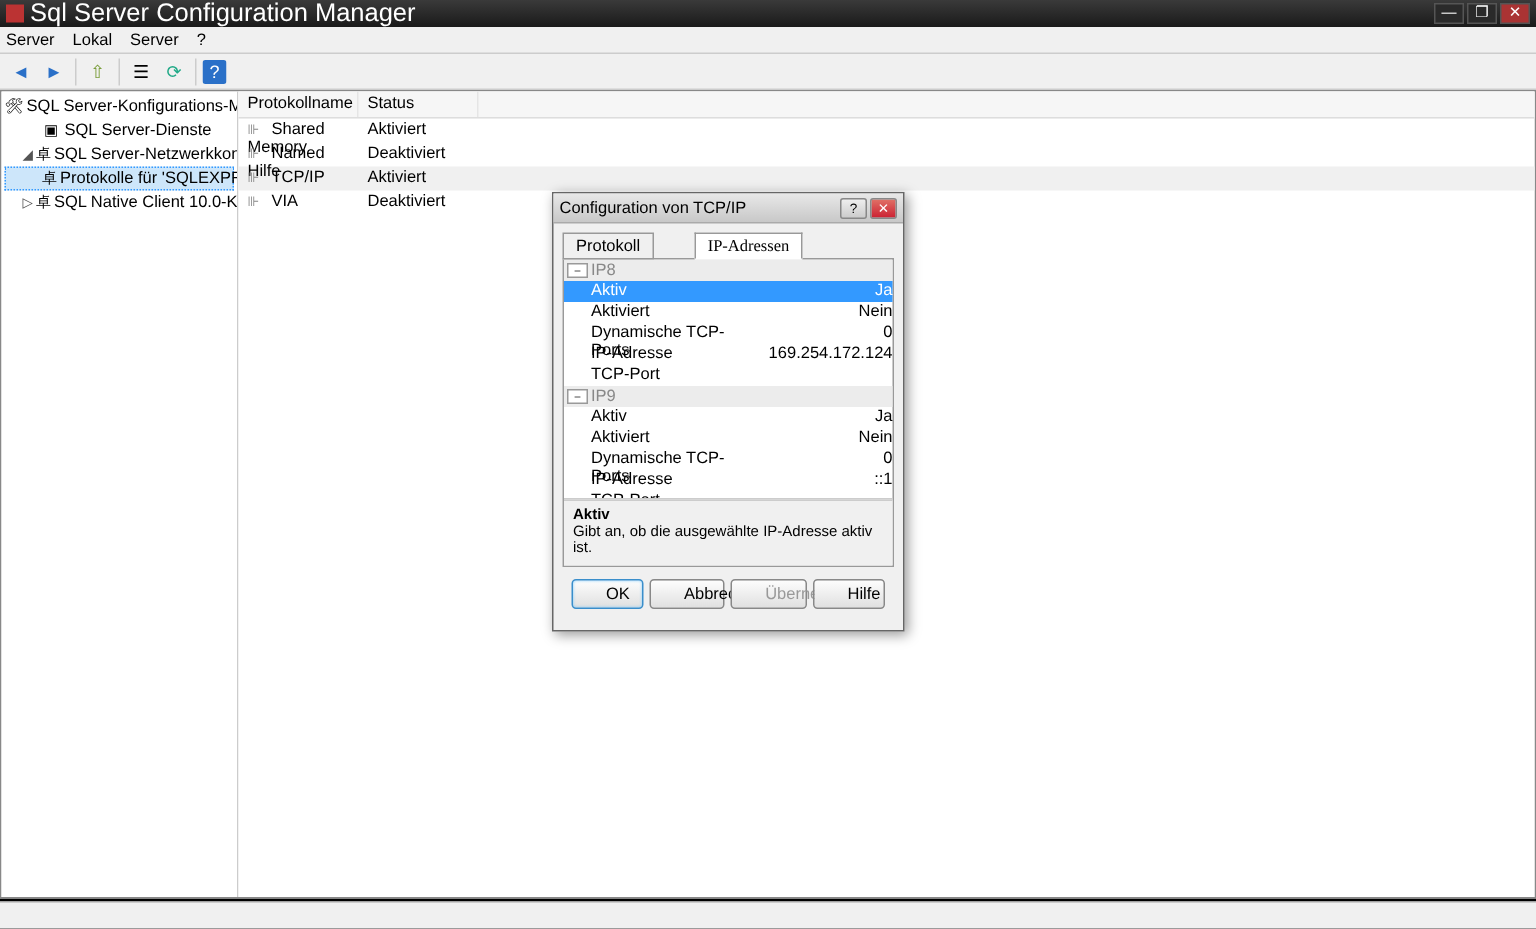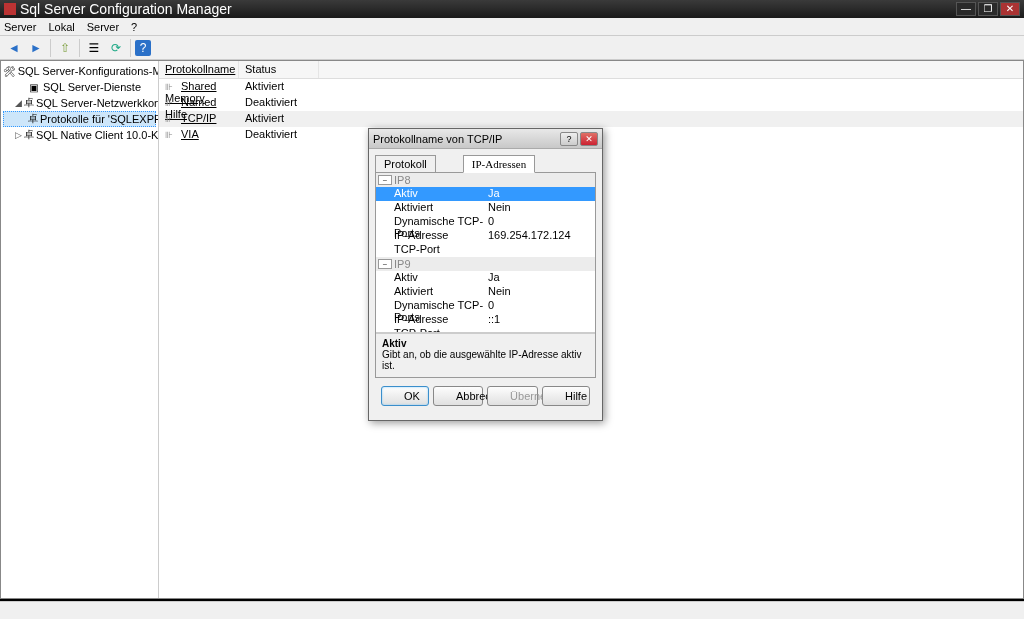--- a/index.html
+++ b/index.html
@@ -1,39 +1,39 @@
 <!DOCTYPE html>
 <html><head>
 <meta charset="utf-8">
 <style>
 * { box-sizing: border-box; margin: 0; padding: 0; font-family: Tahoma, Segoe UI, sans-serif; font-size: 11px; }
 body { background: #000; width: 1024px; height: 619px; overflow: hidden; position: relative; }
 .titlebar { background: linear-gradient(#3a3a3a,#1a1a1a); color: #fff; height: 18px; display: flex; align-items: center; padding: 0 4px; }
 .titlebar .app-icon { width: 12px; height: 12px; background: #b33; margin-right: 4px; }
-.titlebar .title { flex: 1; font-size: 14px; }
+.titlebar .title { flex: 1; font-size: 17px; }
 .win-btns { display: flex; gap: 2px; }
 .win-btn { width: 20px; height: 14px; background: #2a2a2a; color: #fff; display: flex; align-items: center; justify-content: center; border: 1px solid #555; font-size: 10px; line-height: 1; cursor: default; }
 .win-btn.close { background: #a33; }
 .menubar { background: #f0f0f0; height: 18px; display: flex; align-items: center; padding: 0 4px; gap: 12px; border-bottom: 1px solid #ccc; }
 .menubar span { cursor: default; }
 .toolbar { background: #f0f0f0; height: 24px; display: flex; align-items: center; padding: 0 4px; gap: 2px; border-bottom: 1px solid #ccc; }
 .tb-btn { width: 20px; height: 20px; border: 1px solid transparent; display: flex; align-items: center; justify-content: center; font-size: 12px; cursor: default; }
 .tb-sep { width: 1px; height: 18px; background: #ccc; margin: 0 2px; }
 .main { position: absolute; top: 60px; left: 0; right: 0; bottom: 20px; display: flex; background: #fff; border: 1px solid #888; }
 .tree { width: 158px; border-right: 1px solid #ccc; background: #fff; padding: 2px; overflow: hidden; }
 .tree-row { display: flex; align-items: center; height: 16px; white-space: nowrap; gap: 2px; cursor: default; }
 .tree-row .exp { width: 10px; text-align: center; color: #555; font-size: 9px; }
 .tree-row .ticon { width: 14px; height: 14px; display: inline-flex; align-items: center; justify-content: center; font-size: 10px; }
 .tree-row.sel { background: #cde6fa; border: 1px dotted #3399ff; }
 .ind1 { padding-left: 12px; }
 .ind2 { padding-left: 24px; }
 .list { flex: 1; background: #fff; }
 .list-header { display: flex; background: #f6f6f6; border-bottom: 1px solid #ddd; height: 18px; }
 .list-header .col { padding: 2px 6px; border-right: 1px solid #e5e5e5; }
-.col1 { width: 80px; text-decoration: underline; }
+.col1 { width: 80px; }
 .col2 { width: 80px; }
 .list-row { display: flex; height: 16px; align-items: flex-start; }
 .list-row .cell { padding: 1px 6px; }
 .list-row .picon { width: 14px; display: inline-block; color: #888; font-size: 9px; margin-right: 2px; }
 .list-row.sel { background: #f0f0f0; }
 .statusbar { position: absolute; left: 0; right: 0; bottom: 0; height: 18px; background: #f0f0f0; border-top: 1px solid #ccc; }
 
 .dialog { position: absolute; left: 368px; top: 128px; width: 235px; background: #f0f0f0; border: 1px solid #666; box-shadow: 2px 2px 8px rgba(0,0,0,0.4); }
 .dlg-title { background: linear-gradient(#e8e8e8,#c8c8c8); height: 20px; display: flex; align-items: center; padding: 0 4px; border-bottom: 1px solid #aaa; font-size: 11px; }
 .dlg-title .t { flex: 1; }
@@ -44,21 +44,21 @@
 .tab { padding: 2px 8px; border: 1px solid #999; background: #f0f0f0; font-size: 11px; cursor: default; }
 .tab.active { background: #fff; border-bottom: 1px solid #fff; position: relative; z-index: 2; font-family: Liberation Serif, serif; }
 .tab + .tab { margin-left: -1px; }
 .tabpage { border: 1px solid #999; background: #fff; margin-top: -1px; padding: 0; }
 .pgrid { max-height: 160px; overflow-y: scroll; border-bottom: 1px solid #ccc; position: relative; }
 .pg-cat { background: #ececec; display: flex; align-items: center; height: 14px; font-size: 10px; color: #888; }
 .pg-cat .exp { width: 14px; text-align: center; color: #333; font-size: 8px; border: 1px solid #999; height: 10px; line-height: 9px; margin: 0 2px; background: #fff; }
 .pg-row { display: flex; height: 14px; font-size: 10px; }
 .pg-row.sel { background: #3399ff; color: #fff; }
 .pg-row .k { width: 110px; padding-left: 18px; }
-.pg-row .v { flex: 1; padding-left: 2px; }
+.pg-row .v { flex: 1; padding-left: 2px; text-align: right; }
 .pg-desc { padding: 4px 6px; height: 44px; background: #f0f0f0; border-top: 1px solid #ccc; }
 .pg-desc .dt { font-weight: bold; font-size: 10px; }
 .pg-desc .dd { font-size: 10px; }
 .dlg-btns { display: flex; justify-content: flex-end; gap: 4px; padding: 8px 6px; }
 .btn { min-width: 48px; height: 20px; border: 1px solid #888; border-radius: 3px; background: linear-gradient(#fdfdfd,#e0e0e0); font-size: 11px; cursor: default; padding: 0 22px; }
 .btn.default { border: 1px solid #3a8ecb; box-shadow: inset 0 0 2px #7ecbff; }
 .btn.disabled { color: #999; }
 </style>
 </head>
 <body>
@@ -139,21 +139,21 @@
         <span class="cell col1"><span class="picon">⊪</span><span>VIA</span></span>
         <span class="cell col2">Deaktiviert</span>
       </div>
   </div>
 </div>
 
 <div class="statusbar"></div>
 
 <div class="dialog">
   <div class="dlg-title">
-    <span class="t">Protokollname von TCP/IP</span>
+    <span class="t">Configuration von TCP/IP</span>
     <span class="hbtn">?</span>
     <span class="hbtn close">✕</span>
   </div>
   <div class="dlg-body">
     <div class="tabs">
       <div class="tab">Protokoll</div>
       <div class="tab active">IP-Adressen</div>
     </div>
     <div class="tabpage">
       <div class="pgrid">

